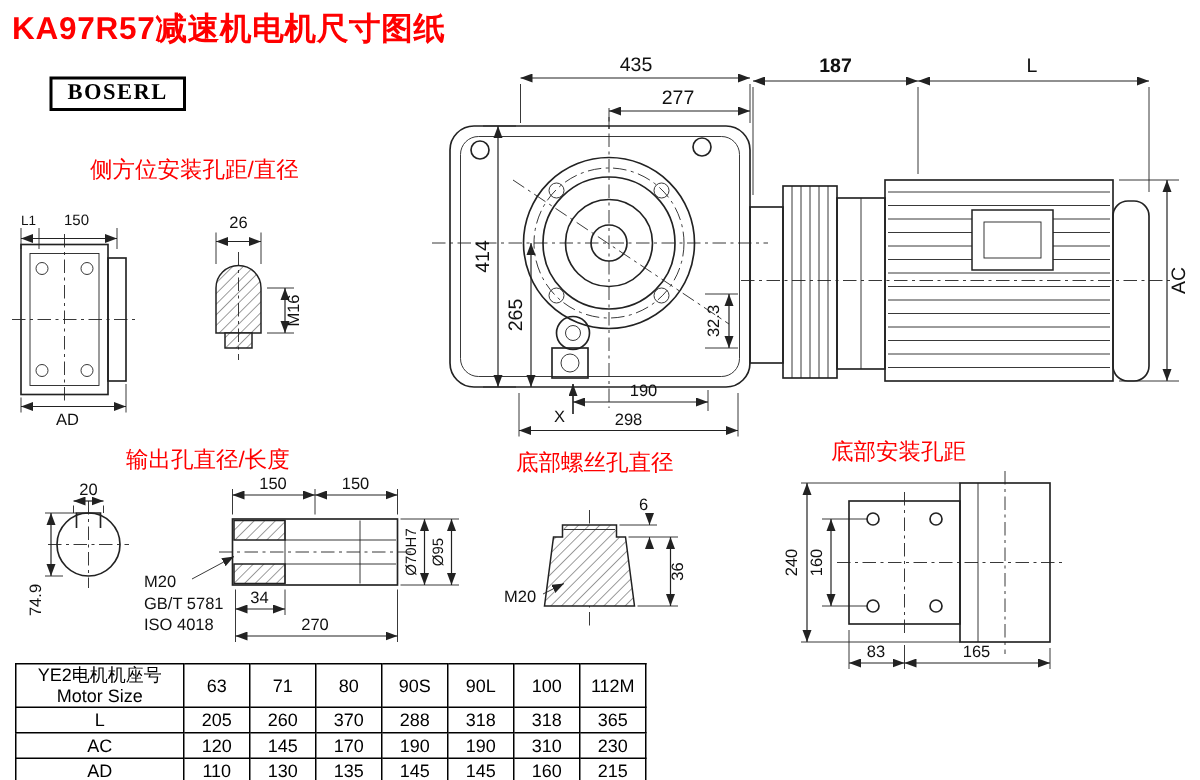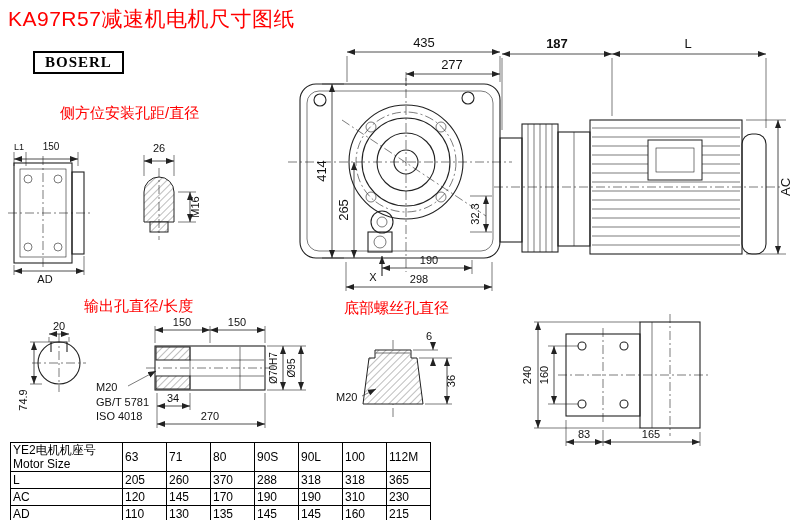--- a/index.html
+++ b/index.html
@@ -1,50 +1,51 @@
 <!DOCTYPE html>
 <html><head>
 <meta charset="utf-8">
 <style>
   *{margin:0;padding:0;box-sizing:border-box}
   html,body{background:#fff}
   body{width:800px;height:520px;font-family:"Liberation Sans","DejaVu Sans",sans-serif}
   .canvas{position:relative;width:800px;height:520px;background:#fff;overflow:hidden}
-  .title{position:absolute;left:8px;top:5px;font-size:21px;font-weight:normal;color:#f00;letter-spacing:.5px;white-space:nowrap}
+  .title{position:absolute;left:8px;top:5px;font-size:21px;font-weight:bold;color:#f00;letter-spacing:.5px;white-space:nowrap}
   .logo-box{position:absolute;left:33px;top:51px;border:2px solid #000;padding:1px 10px;font-family:"Liberation Serif","DejaVu Serif",serif;font-weight:bold;font-size:15px;color:#000000;letter-spacing:1px;background:#fff}
   .red-label{position:absolute;color:#f00;font-weight:normal;font-size:15px;white-space:nowrap}
   svg.drawing{position:absolute;left:0;top:0}
   svg text{font-family:"Liberation Sans","DejaVu Sans",sans-serif;font-size:11px;fill:#111;text-anchor:middle}
   svg text.big{font-size:13px}
   svg text.bold{font-weight:bold}
   svg text.small{font-size:9px}
   svg text.s10{font-size:10px}
   svg text.ta-start{text-anchor:start}
   .ln{stroke:#222;stroke-width:1.1;fill:none}
   .tn{stroke:#222;stroke-width:.6;fill:none}
   .dash{stroke:#222;stroke-width:.6;fill:none;stroke-dasharray:9 3 2 3}
   .dim{stroke:#222;stroke-width:.8;fill:none}
   .hatched{fill:url(#hatch);stroke:#222;stroke-width:1}
   .size-table{position:absolute;left:10px;top:442px;border-collapse:collapse;background:#fff}
-  .size-table td{border:1px solid #000;text-align:left;font-size:12px;height:17px;min-width:44px;padding:0 2px;color:#000}
+  .size-table td{border:1px solid #000;text-align:center;font-size:12px;height:17px;min-width:44px;padding:0 2px;color:#000}
   .size-table td.label-cell{min-width:112px}
   .size-table tr.header-row td{height:28px}
   .size-table tr.header-row td.label-cell div{line-height:14px}
 </style>
 </head>
 <body>
 
 <div class="canvas">
 
   <div class="title">KA97R57减速机电机尺寸图纸</div>
   <div class="logo-box">BOSERL</div>
 
   <div class="red-label" style="left:60px;top:104px">侧方位安装孔距/直径</div>
   <div class="red-label" style="left:84px;top:297px">输出孔直径/长度</div>
   <div class="red-label" style="left:344px;top:299px">底部螺丝孔直径</div>
+  <div class="red-label" style="left:554px;top:292px">底部安装孔距</div>
 
   <svg class="drawing" width="800" height="520" viewBox="0 0 800 520">
     <defs>
       <marker id="ae" markerWidth="9" markerHeight="8" refX="8" refY="3" orient="auto" markerUnits="userSpaceOnUse">
           <path d="M0,0 L8,3 L0,6 Z" fill="#222"></path>
         </marker>
       <marker id="as" markerWidth="9" markerHeight="8" refX="0" refY="3" orient="auto" markerUnits="userSpaceOnUse">
           <path d="M8,0 L0,3 L8,6 Z" fill="#222"></path>
         </marker>
       <pattern id="hatch" width="5" height="5" patternUnits="userSpaceOnUse" patternTransform="rotate(45)">

